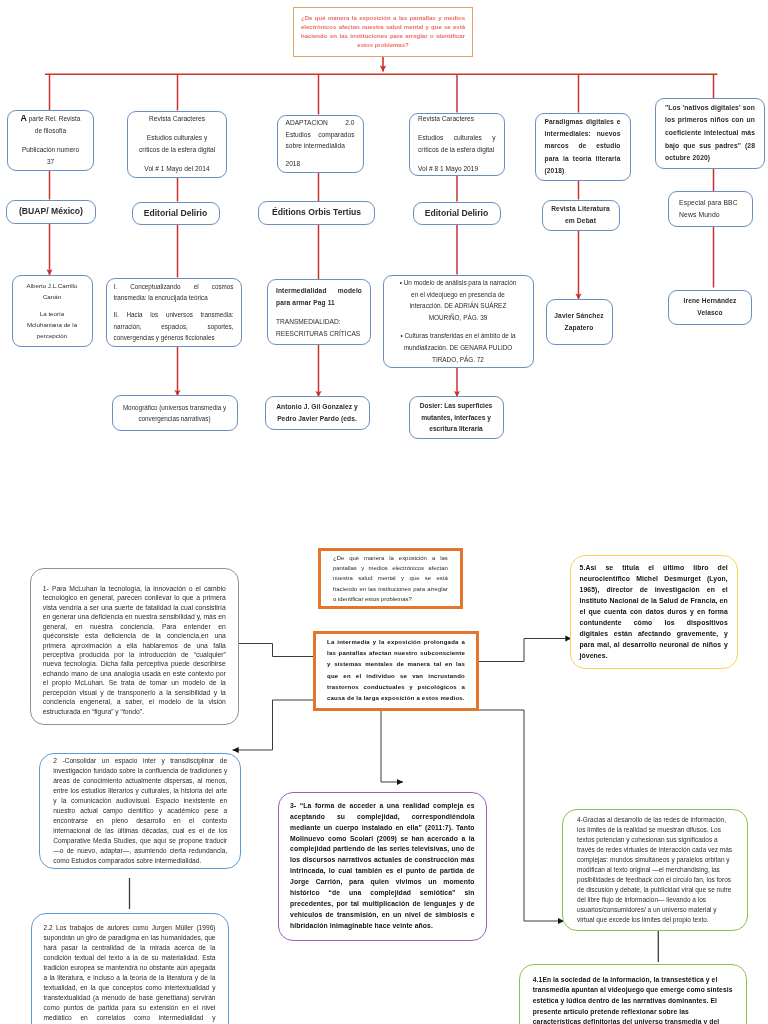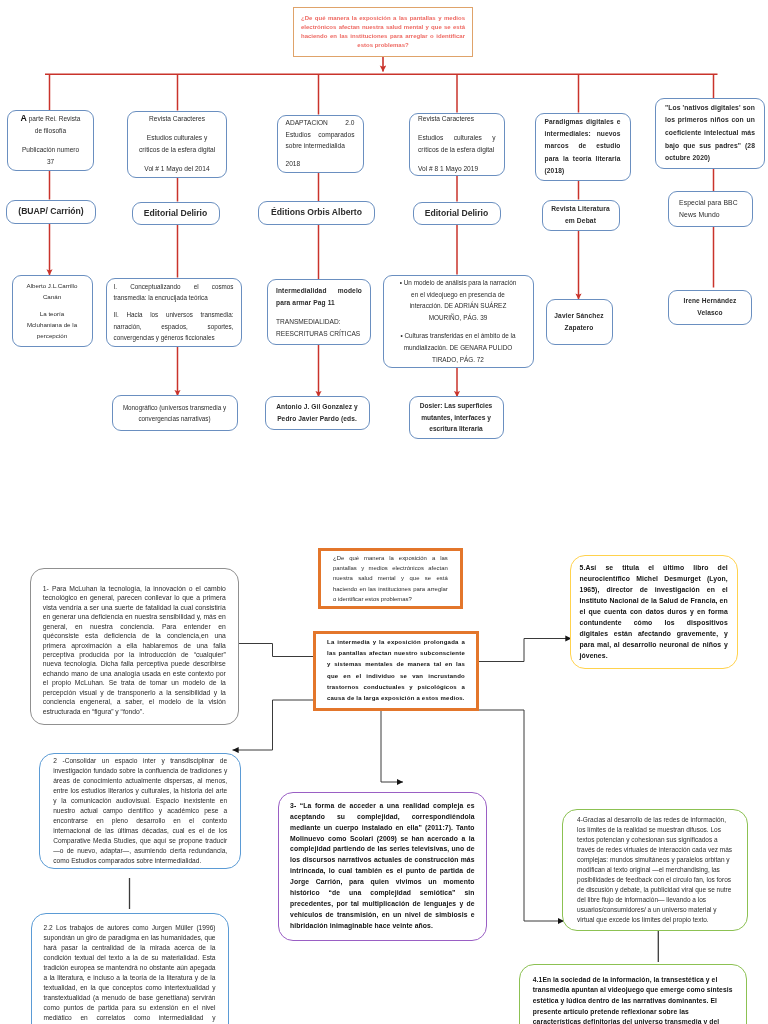--- a/index.html
+++ b/index.html
@@ -76,21 +76,21 @@
   <div class="tx" style="font-size:6.5px;line-height:12px;padding:0 4px;">
     <div class="ctr"><span class="bigA">A</span><span> parte Rei. Revista</span></div>
     <div class="ctr">de filosofía</div>
     <div style="height:6.24px;"></div>
     <div class="ctr">Publicación numero</div>
     <div class="ctr">37</div>
   </div>
 </div>
 <div class="node" style="left:6px;top:199.5px;width:90px;height:24px;">
   <div class="tx" style="font-size:8.6px;line-height:11px;padding:0 3px;font-weight:bold;">
-    <div class="ctr">(BUAP/ Carrión)</div>
+    <div class="ctr">(BUAP/ México)</div>
   </div>
 </div>
 <div class="node" style="left:11.5px;top:274.5px;width:81px;height:72px;">
   <div class="tx" style="font-size:6.2px;line-height:11px;padding:0 3px;">
     <div class="ctr">Alberto J.L.Carrillo</div>
     <div class="ctr">Canán</div>
     <div style="height:5.72px;"></div>
     <div class="ctr">La teoría</div>
     <div class="ctr">Mcluhaniana de la</div>
     <div class="ctr">percepción</div>
@@ -125,21 +125,21 @@
 </div>
 <div class="node" style="left:276.5px;top:114.5px;width:87px;height:58px;">
   <div class="tx" style="font-size:6.6px;line-height:11.8px;padding:0 8px;">
     <div class="just">ADAPTACION 2.0 Estudios comparados sobre intermedialida</div>
     <div style="height:6.136px;"></div>
     <div class="just">2018</div>
   </div>
 </div>
 <div class="node" style="left:258px;top:201px;width:117px;height:23.5px;">
   <div class="tx" style="font-size:8.6px;line-height:11px;padding:0 3px;font-weight:bold;">
-    <div class="ctr">Éditions Orbis Alberto</div>
+    <div class="ctr">Éditions Orbis Tertius</div>
   </div>
 </div>
 <div class="node" style="left:267px;top:279px;width:104px;height:65.5px;">
   <div class="tx" style="font-size:6.6px;line-height:11.8px;padding:0 8px;">
     <div class="just" style="font-weight:bold;letter-spacing:0.12px;line-height:12.8px;">Intermedialidad modelo para armar Pag 11</div>
     <div style="height:6.136px;"></div>
     <div class="just" style="line-height:11.3px;">TRANSMEDIALIDAD: REESCRITURAS CRÍTICAS</div>
   </div>
 </div>
 <div class="node" style="left:264.5px;top:396px;width:105px;height:34px;">

